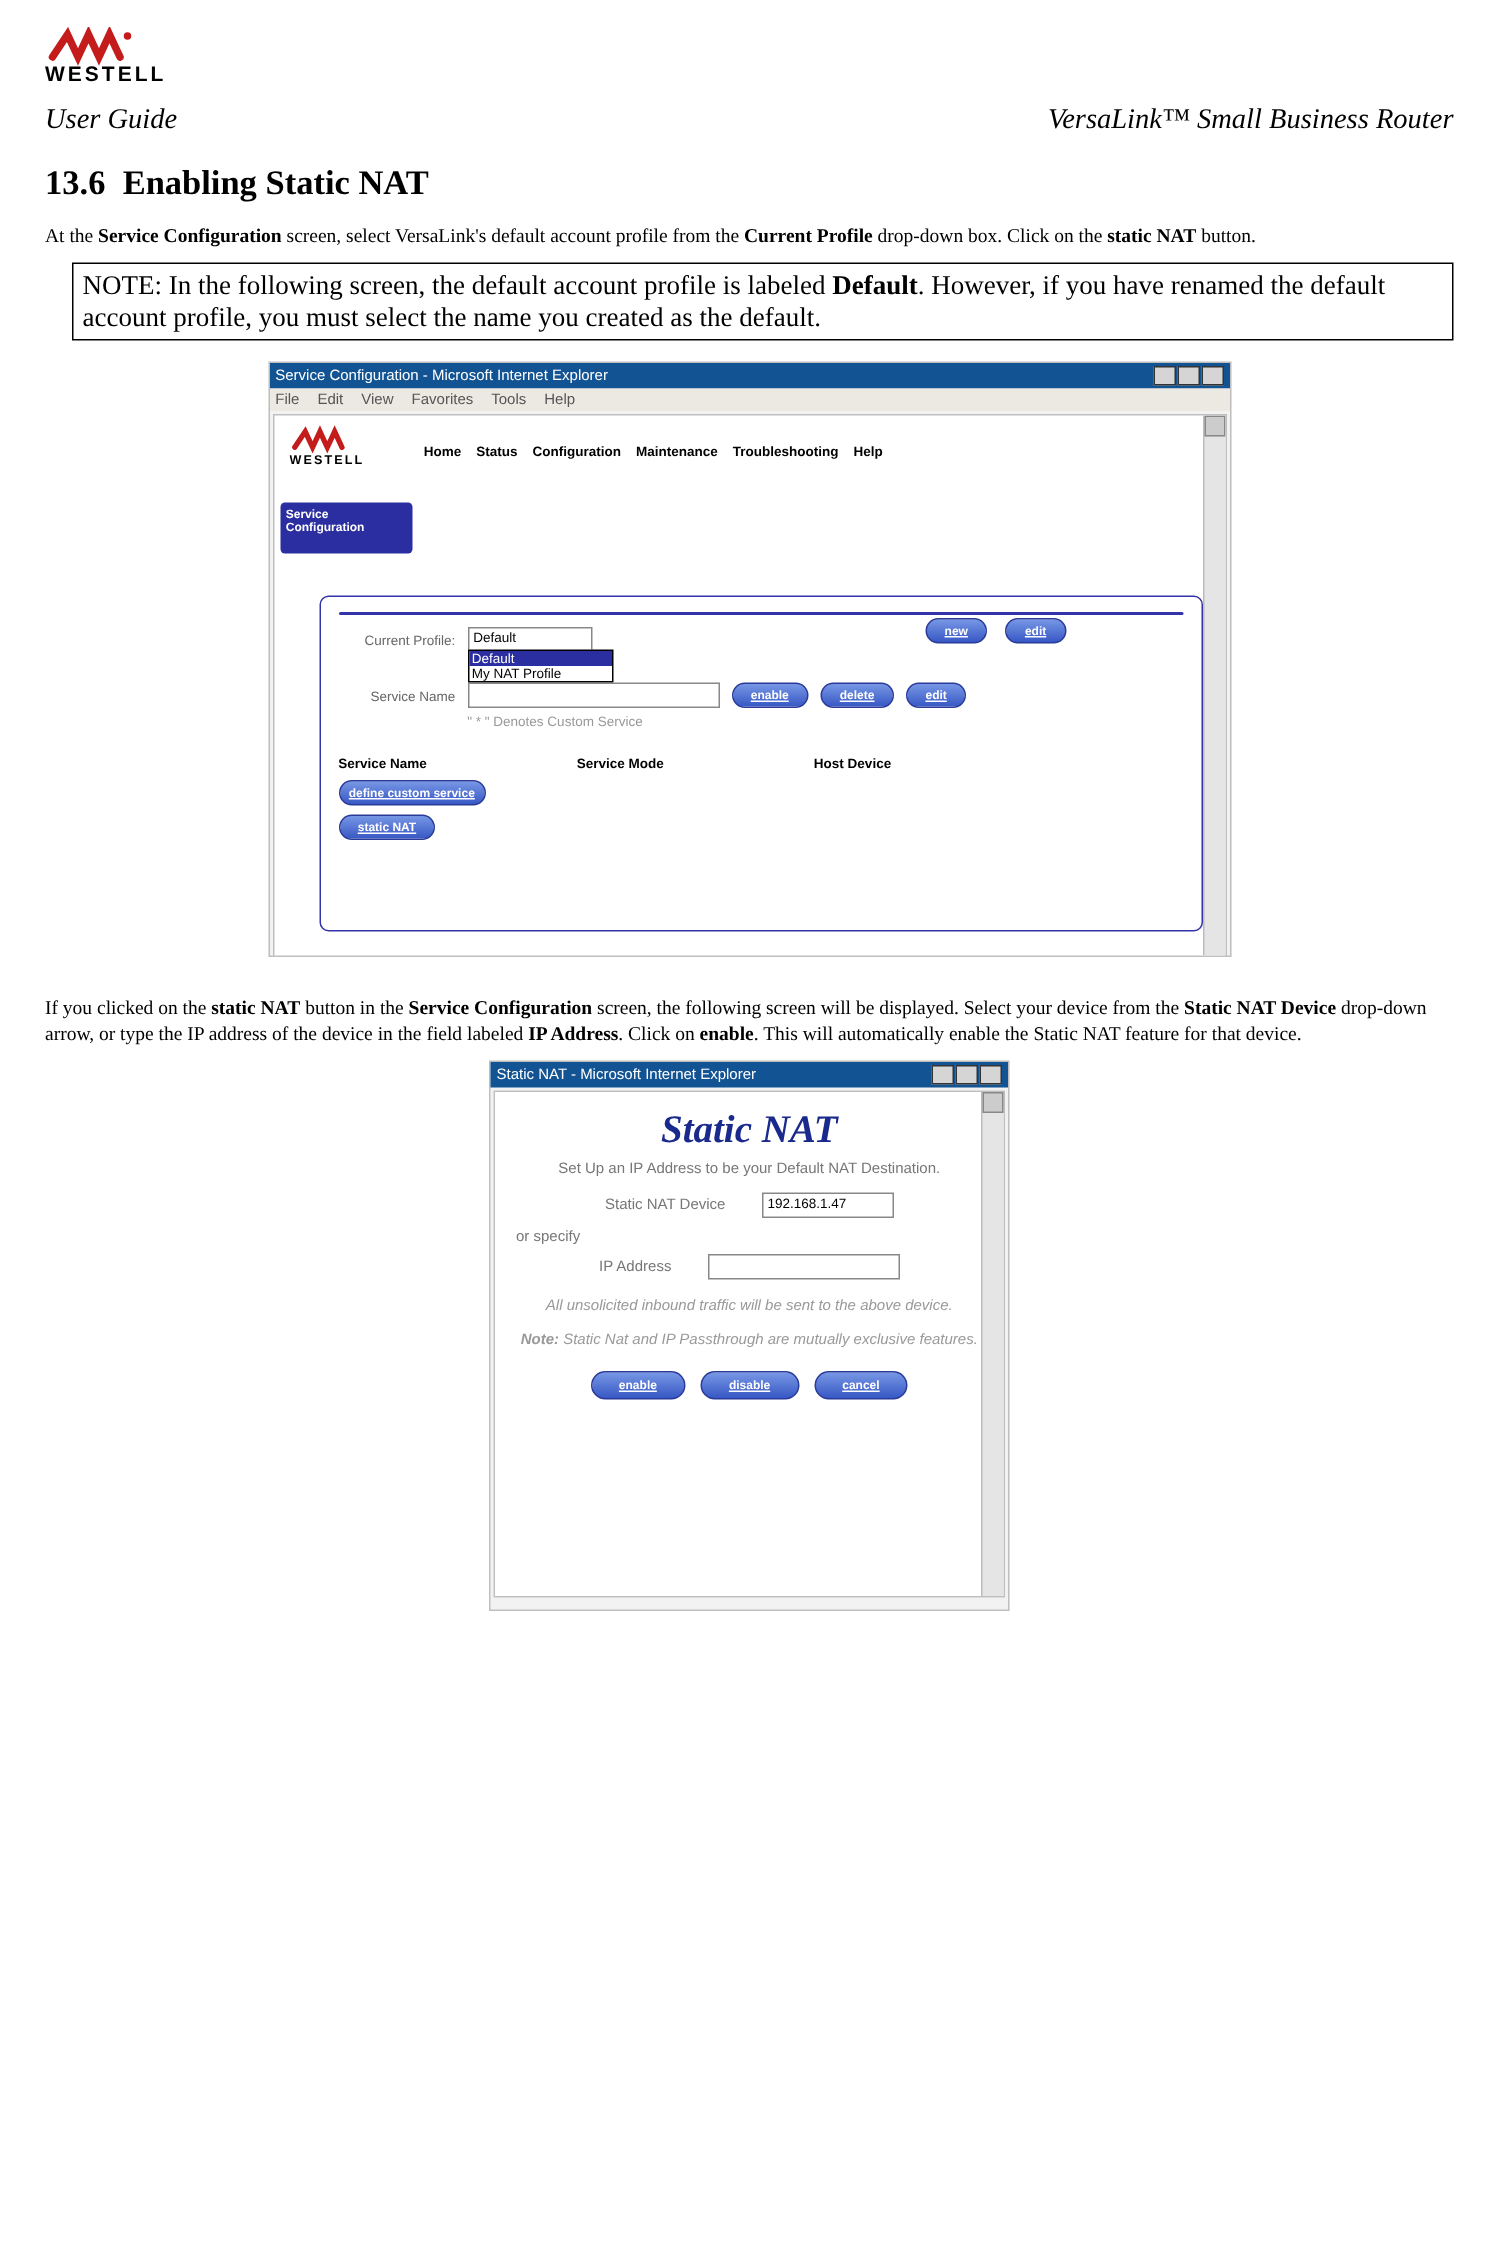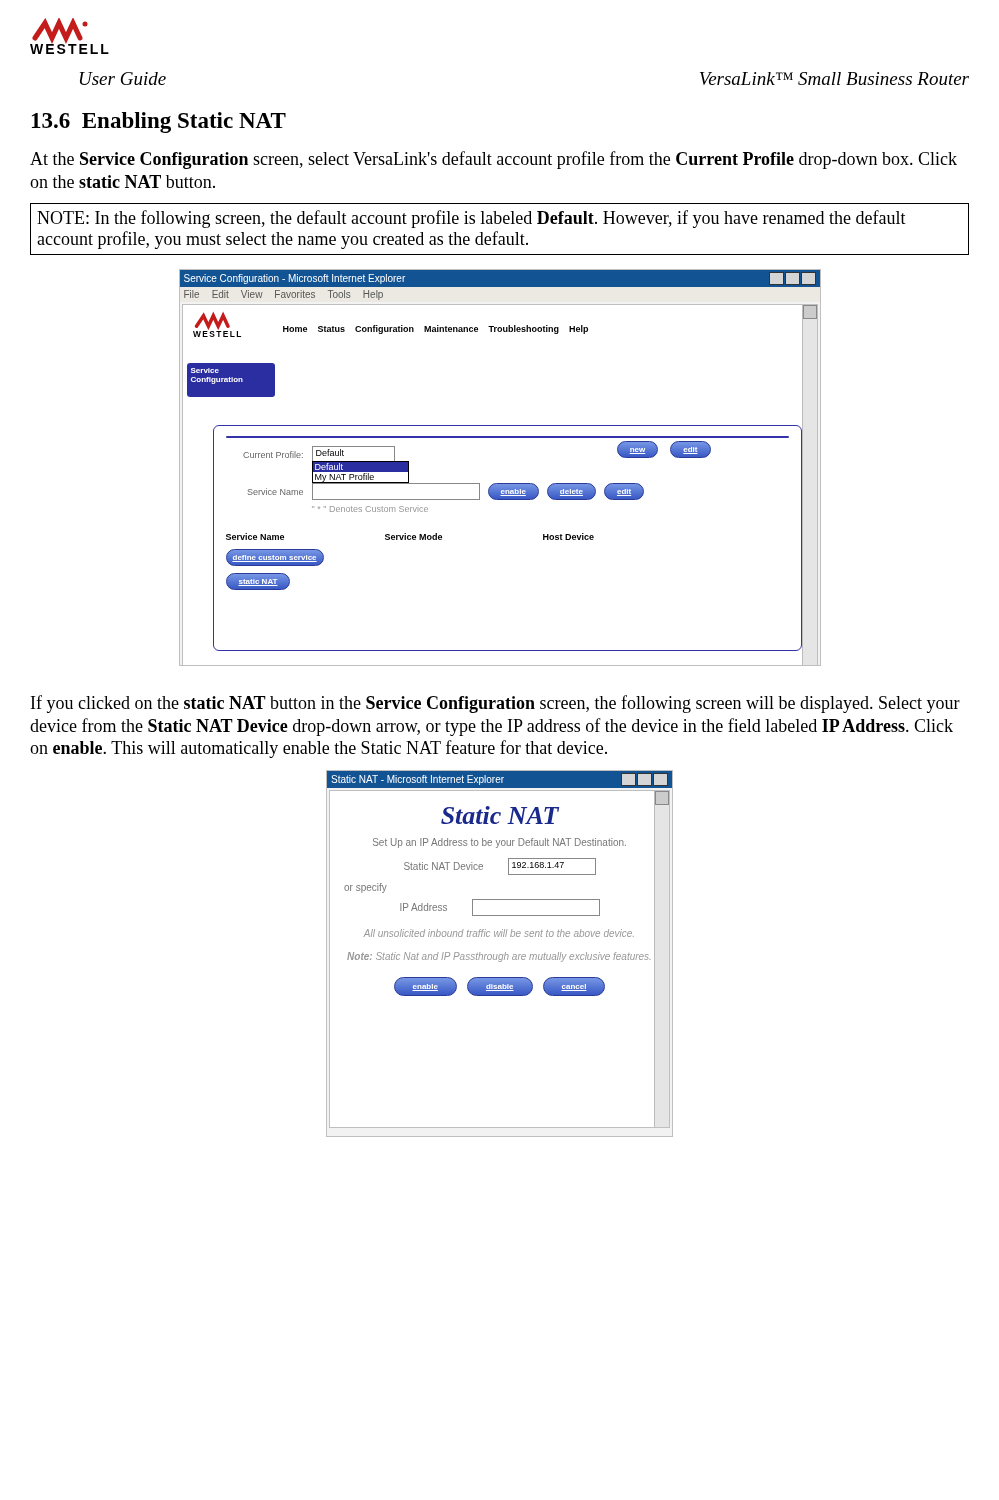--- a/index.html
+++ b/index.html
@@ -2,26 +2,26 @@
 <html><head>
 <meta charset="utf-8">
 <style>
 body { margin: 0; font-family: "Times New Roman", serif; background:#fff; color:#000; }
 .page { width: 999px; margin:0 auto; padding: 18px 30px 10px 30px; box-sizing:border-box; position:relative; min-height:1500px; }
 .header { display:flex; justify-content:space-between; align-items:flex-end; margin-bottom:8px; }
 .logo-block { }
 .logo-svg { width:100px; height:48px; }
 .logo-text { font:700 14px Arial,sans-serif; letter-spacing:2px; fill:#000; }
 .italic { font-style:italic; }
-.user-guide { font-size:19px; margin-top:-2px;margin-left:48px; }
+.user-guide { font-size:19px; margin-top:-2px; }
 .prod { font-size:19px; text-align:right; }
 h2.section { font-size:23px; font-weight:bold; margin:18px 0 14px 0; }
-p.body { font-size:18px; margin:6px 0 10px 0; line-height:1.25; }
+p.body { font-size:13px; margin:6px 0 10px 0; line-height:1.25; }
 .bold { font-weight:bold; }
-.note-box { border:1px solid #000; padding:4px 6px; font-size:18px; margin:6px 0 14px 0; }
+.note-box { border:1px solid #000; padding:4px 6px; font-size:18px; margin:6px 0 14px 18px; }
 
 
 .shot { margin: 0 auto; background:#f2f2f2; border:1px solid #bfbfbf; position:relative; }
 .shot1 { width:640px; height:395px; }
 .titlebar { background:#125394; color:#fff; font:10px Arial,sans-serif; padding:2px 4px; display:flex; justify-content:space-between; align-items:center;gap:16px; }
 .winbtns { display:flex; gap:1px; }
 .winbtns span { width:13px; height:11px; background:#d5d5d5; border:1px solid #333; display:inline-block; }
 .menubar { background:#ece9e2; font:10px Arial,sans-serif; padding:2px 4px; color:#555; display:flex; gap:12px; }
 .content1 { background:#fff; border:1px solid #bfbfbf; margin:2px; height:360px; position:relative; overflow:hidden; }
 .logo-row { display:flex; align-items:center; padding:6px 10px 0 10px; gap:20px; }

